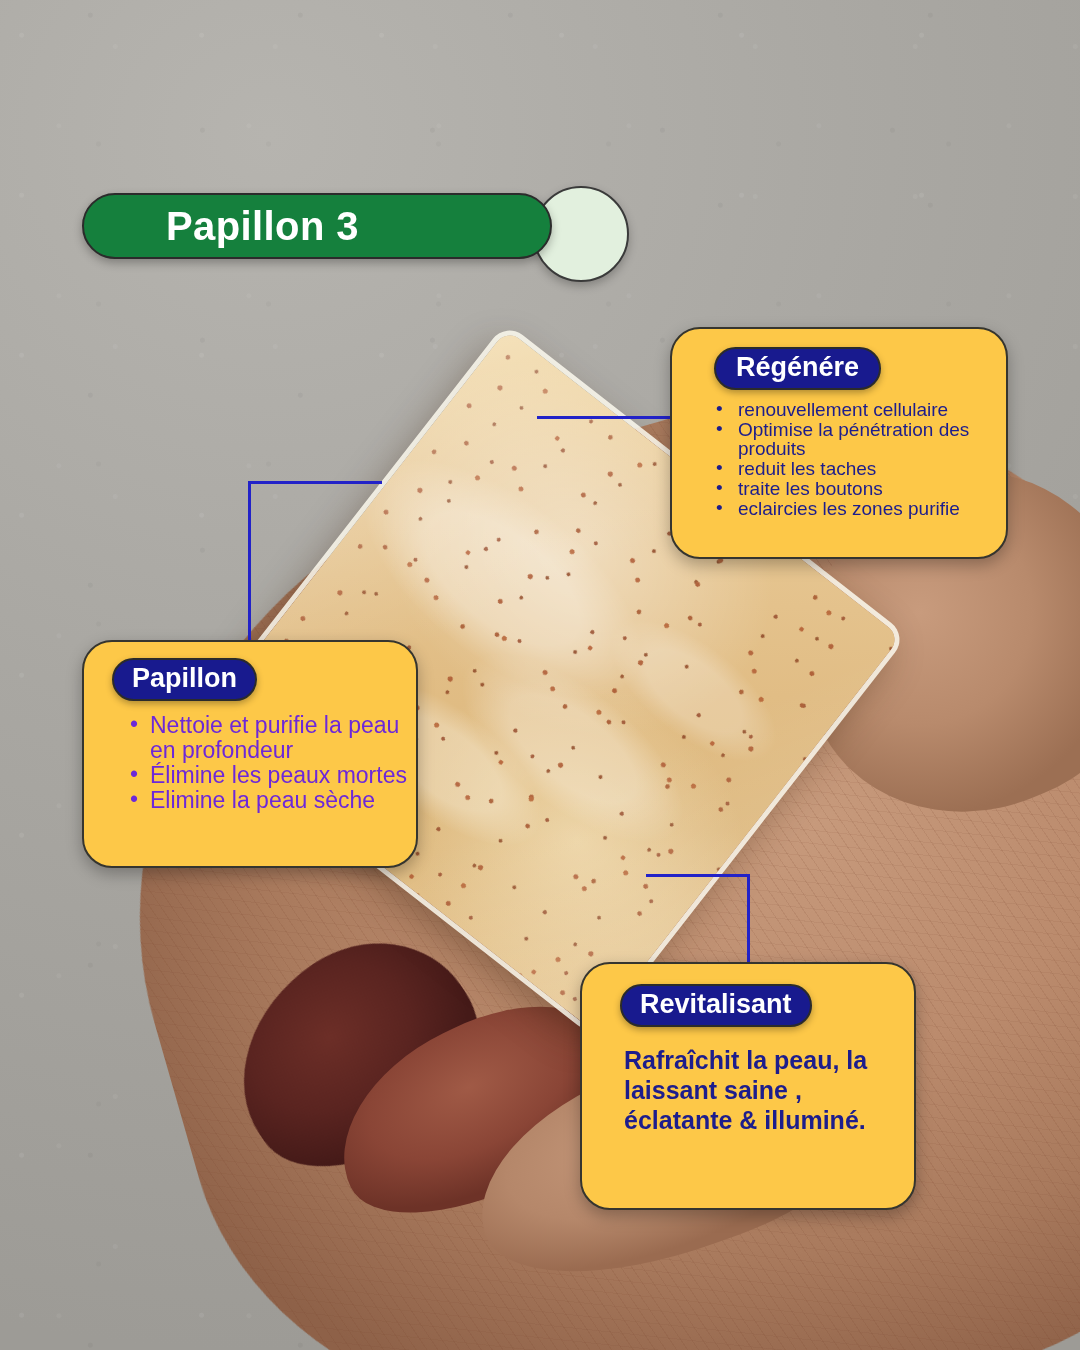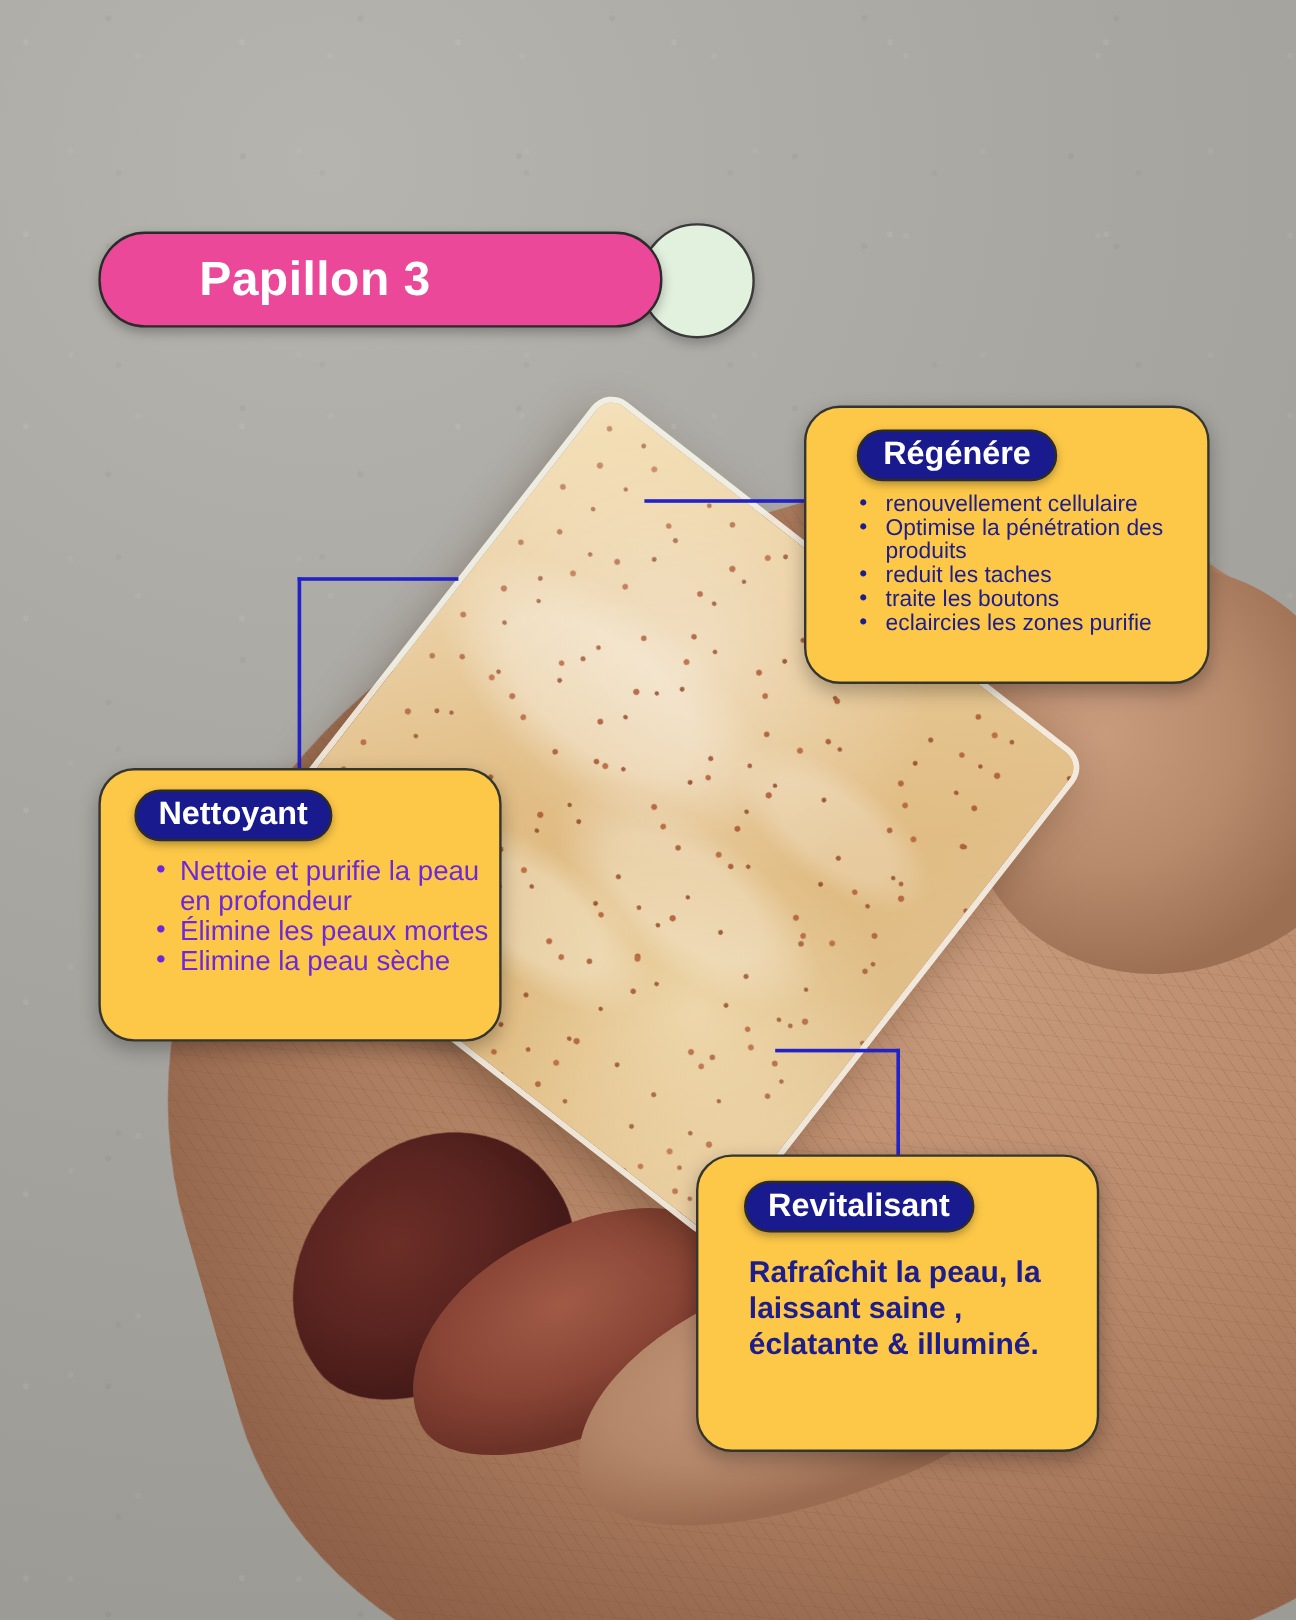--- a/index.html
+++ b/index.html
@@ -146,22 +146,22 @@
   }
 
   
   .lead{position:absolute;background:#2222c8;}
   .lead-h{height:3px;}
   .lead-v{width:3px;}
 
   
   .title-bar{
     position:absolute;left:82px;top:193px;
-    width:470px;height:80px;
-    background:#ec4899;
+    width:470px;height:66px;
+    background:#15803d;
     border:2px solid #2b2b2b;
     border-radius:39px;
     display:flex;align-items:center;
     box-sizing:border-box;
     box-shadow:0 4px 10px rgba(0,0,0,.28);
   }
   .title-text{
     color:#ffffff;
     font-size:40px;font-weight:bold;
     letter-spacing:.4px;
@@ -200,21 +200,21 @@
   ul.bullets li{
     position:relative;
     padding-left:26px;
   }
   ul.bullets li::before{
     content:"•";
     position:absolute;left:4px;top:-1px;
   }
 
   
-  #card-regenere{left:670px;top:327px;width:338px;height:232px;margin-top:11px;}
+  #card-regenere{left:670px;top:327px;width:338px;height:232px;}
   #card-regenere .pill{font-size:27px;padding:3px 20px 5px;margin:18px 0 0 42px;}
   #card-regenere ul{margin:10px 0 0 40px;color:#1d1d8c;font-size:19px;line-height:19px;}
   #card-regenere li{margin-bottom:1px;}
 
   
   #card-nettoyant{left:82px;top:640px;width:336px;height:228px;}
   #card-nettoyant .pill{font-size:27px;padding:3px 18px 5px;margin:16px 0 0 28px;}
   #card-nettoyant ul{margin:12px 0 0 42px;color:#6d28d9;font-size:23px;line-height:25px;}
   #card-nettoyant li{margin-bottom:0;padding-left:24px;}
 
@@ -269,21 +269,21 @@
     <ul class="bullets">
       <li>renouvellement cellulaire</li>
       <li> Optimise la pénétration des produits</li>
       <li>reduit les taches</li>
       <li>traite les boutons</li>
       <li>eclaircies les zones purifie</li>
     </ul>
   </div>
 
   <div class="card" id="card-nettoyant">
-    <span class="pill">Nettoyant</span>
+    <span class="pill">Papillon</span>
     <ul class="bullets">
       <li>Nettoie et purifie la peau en profondeur</li>
       <li> Élimine les peaux mortes</li>
       <li> Elimine la peau sèche</li>
     </ul>
   </div>
 
   <div class="card" id="card-revitalisant">
     <span class="pill">Revitalisant</span>
     <div class="body">Rafraîchit la peau, la laissant saine , éclatante &amp;  illuminé.</div>

